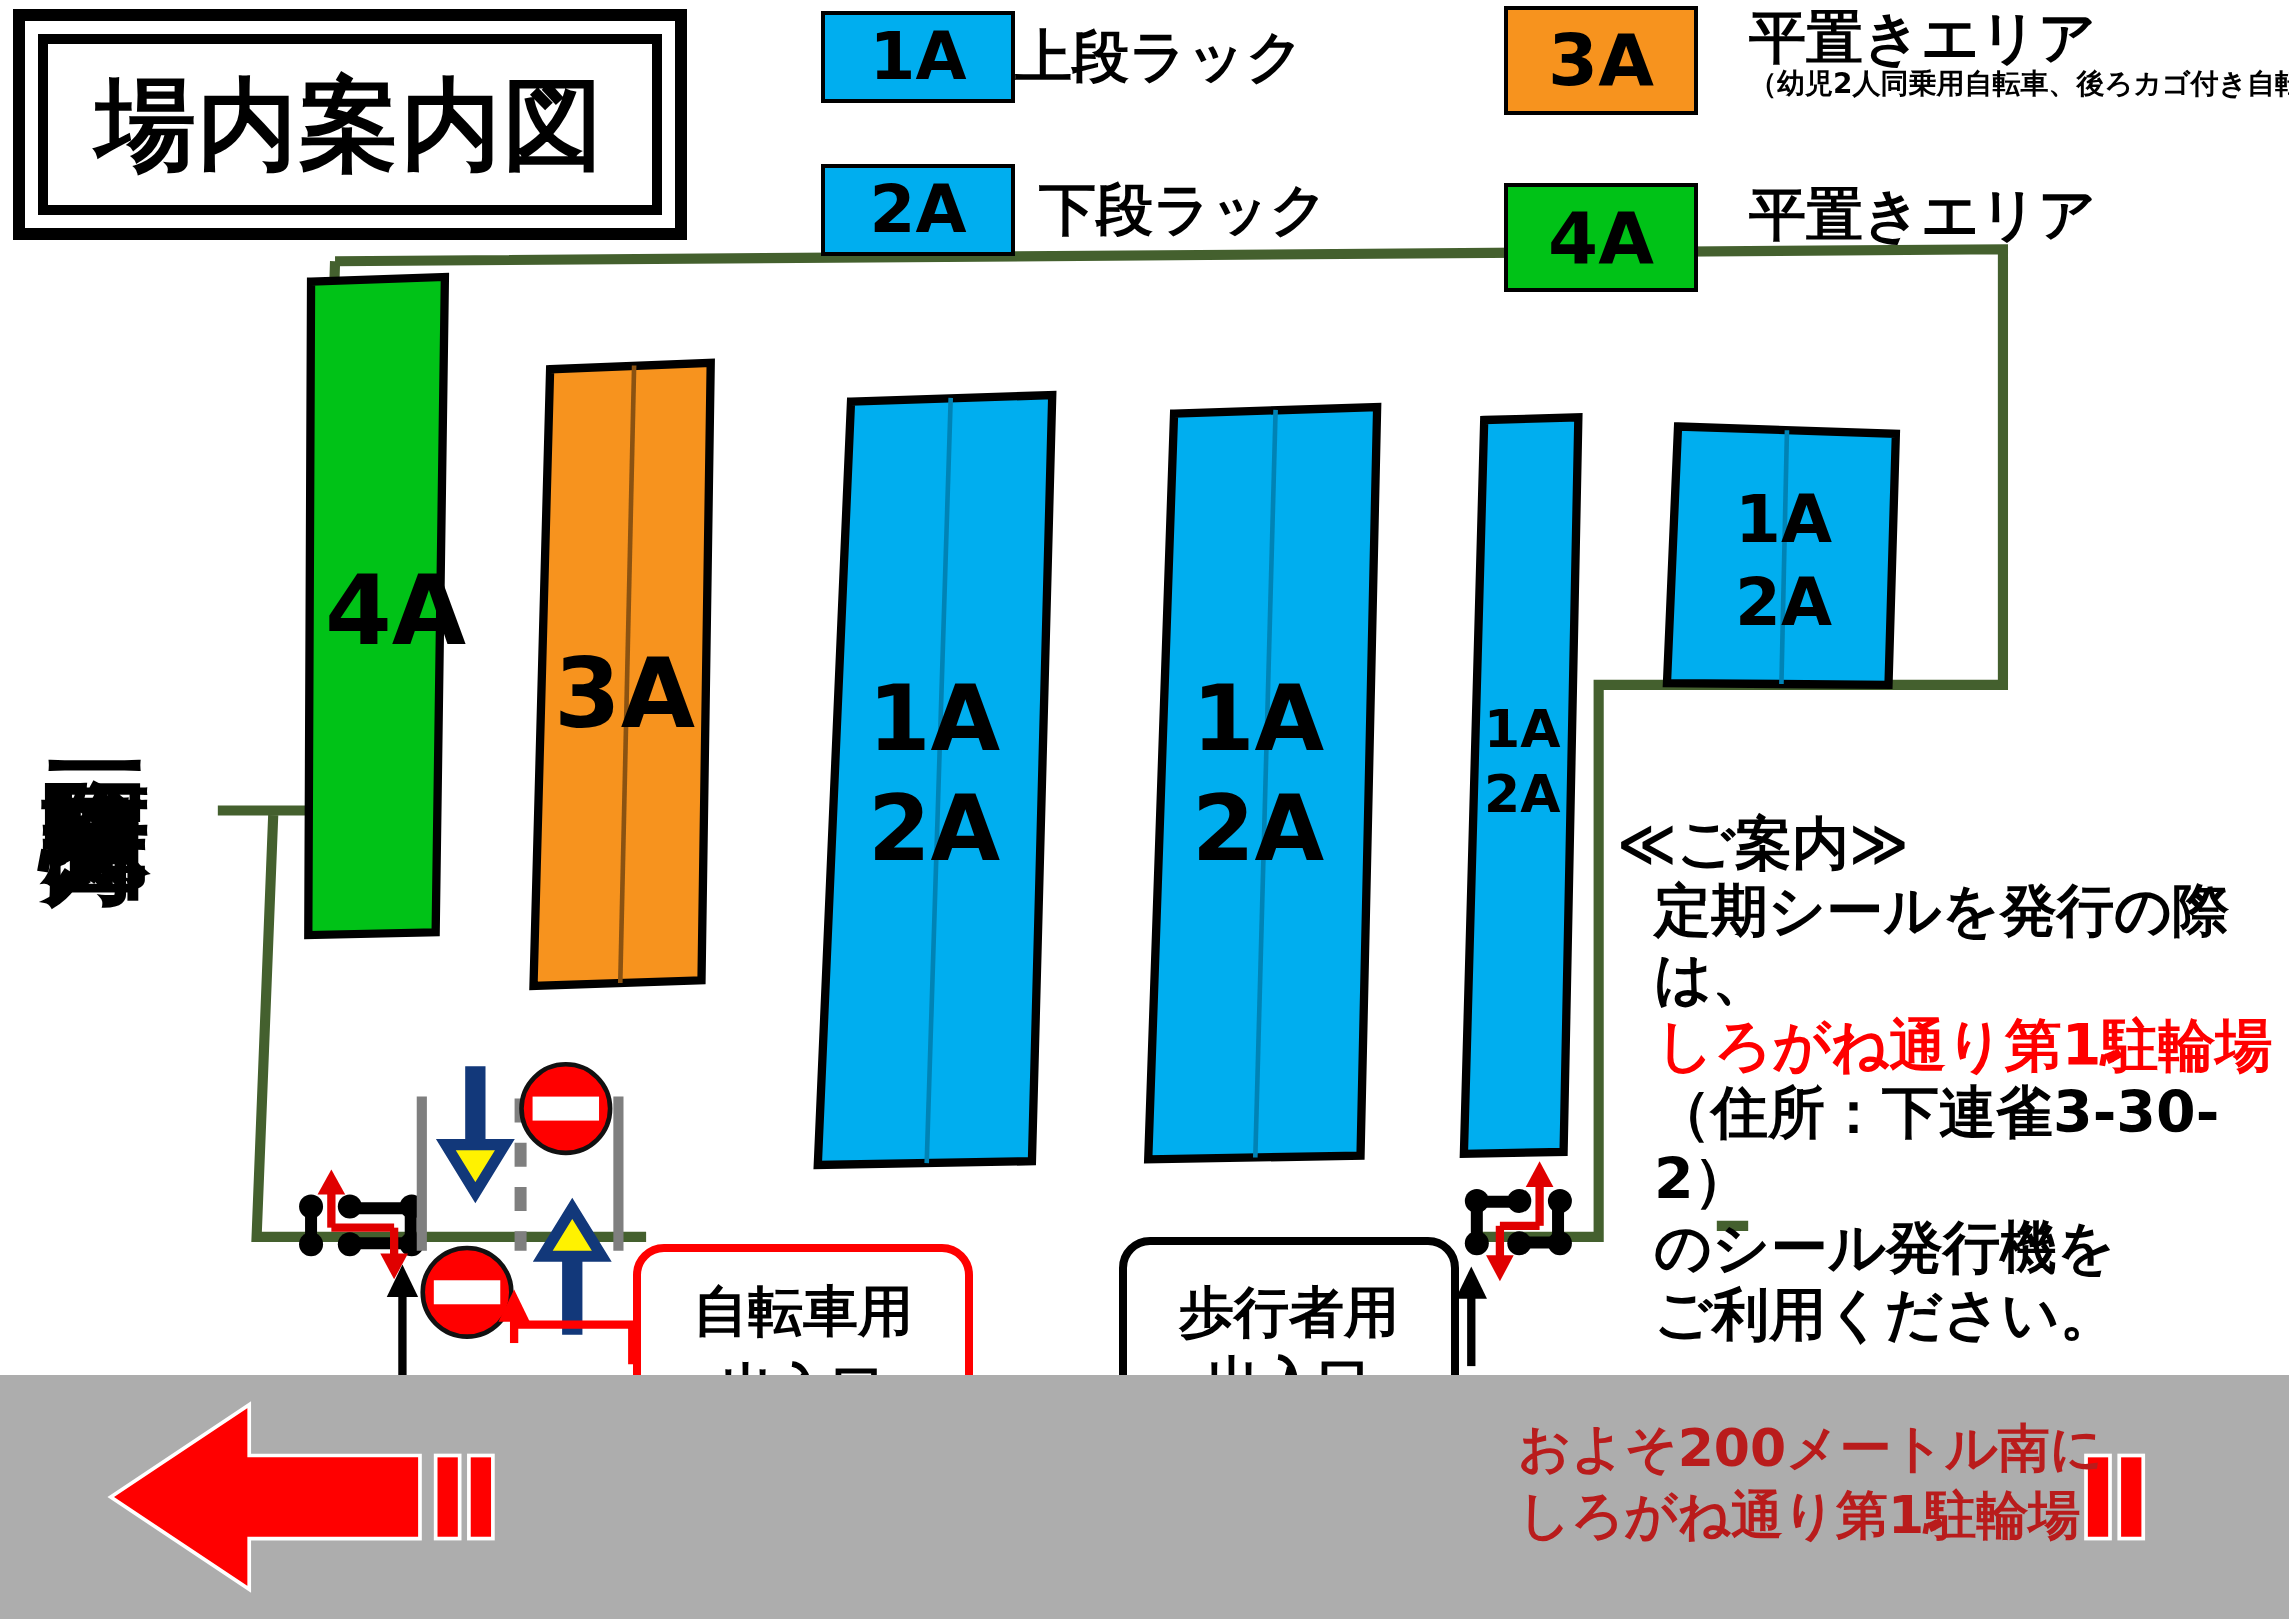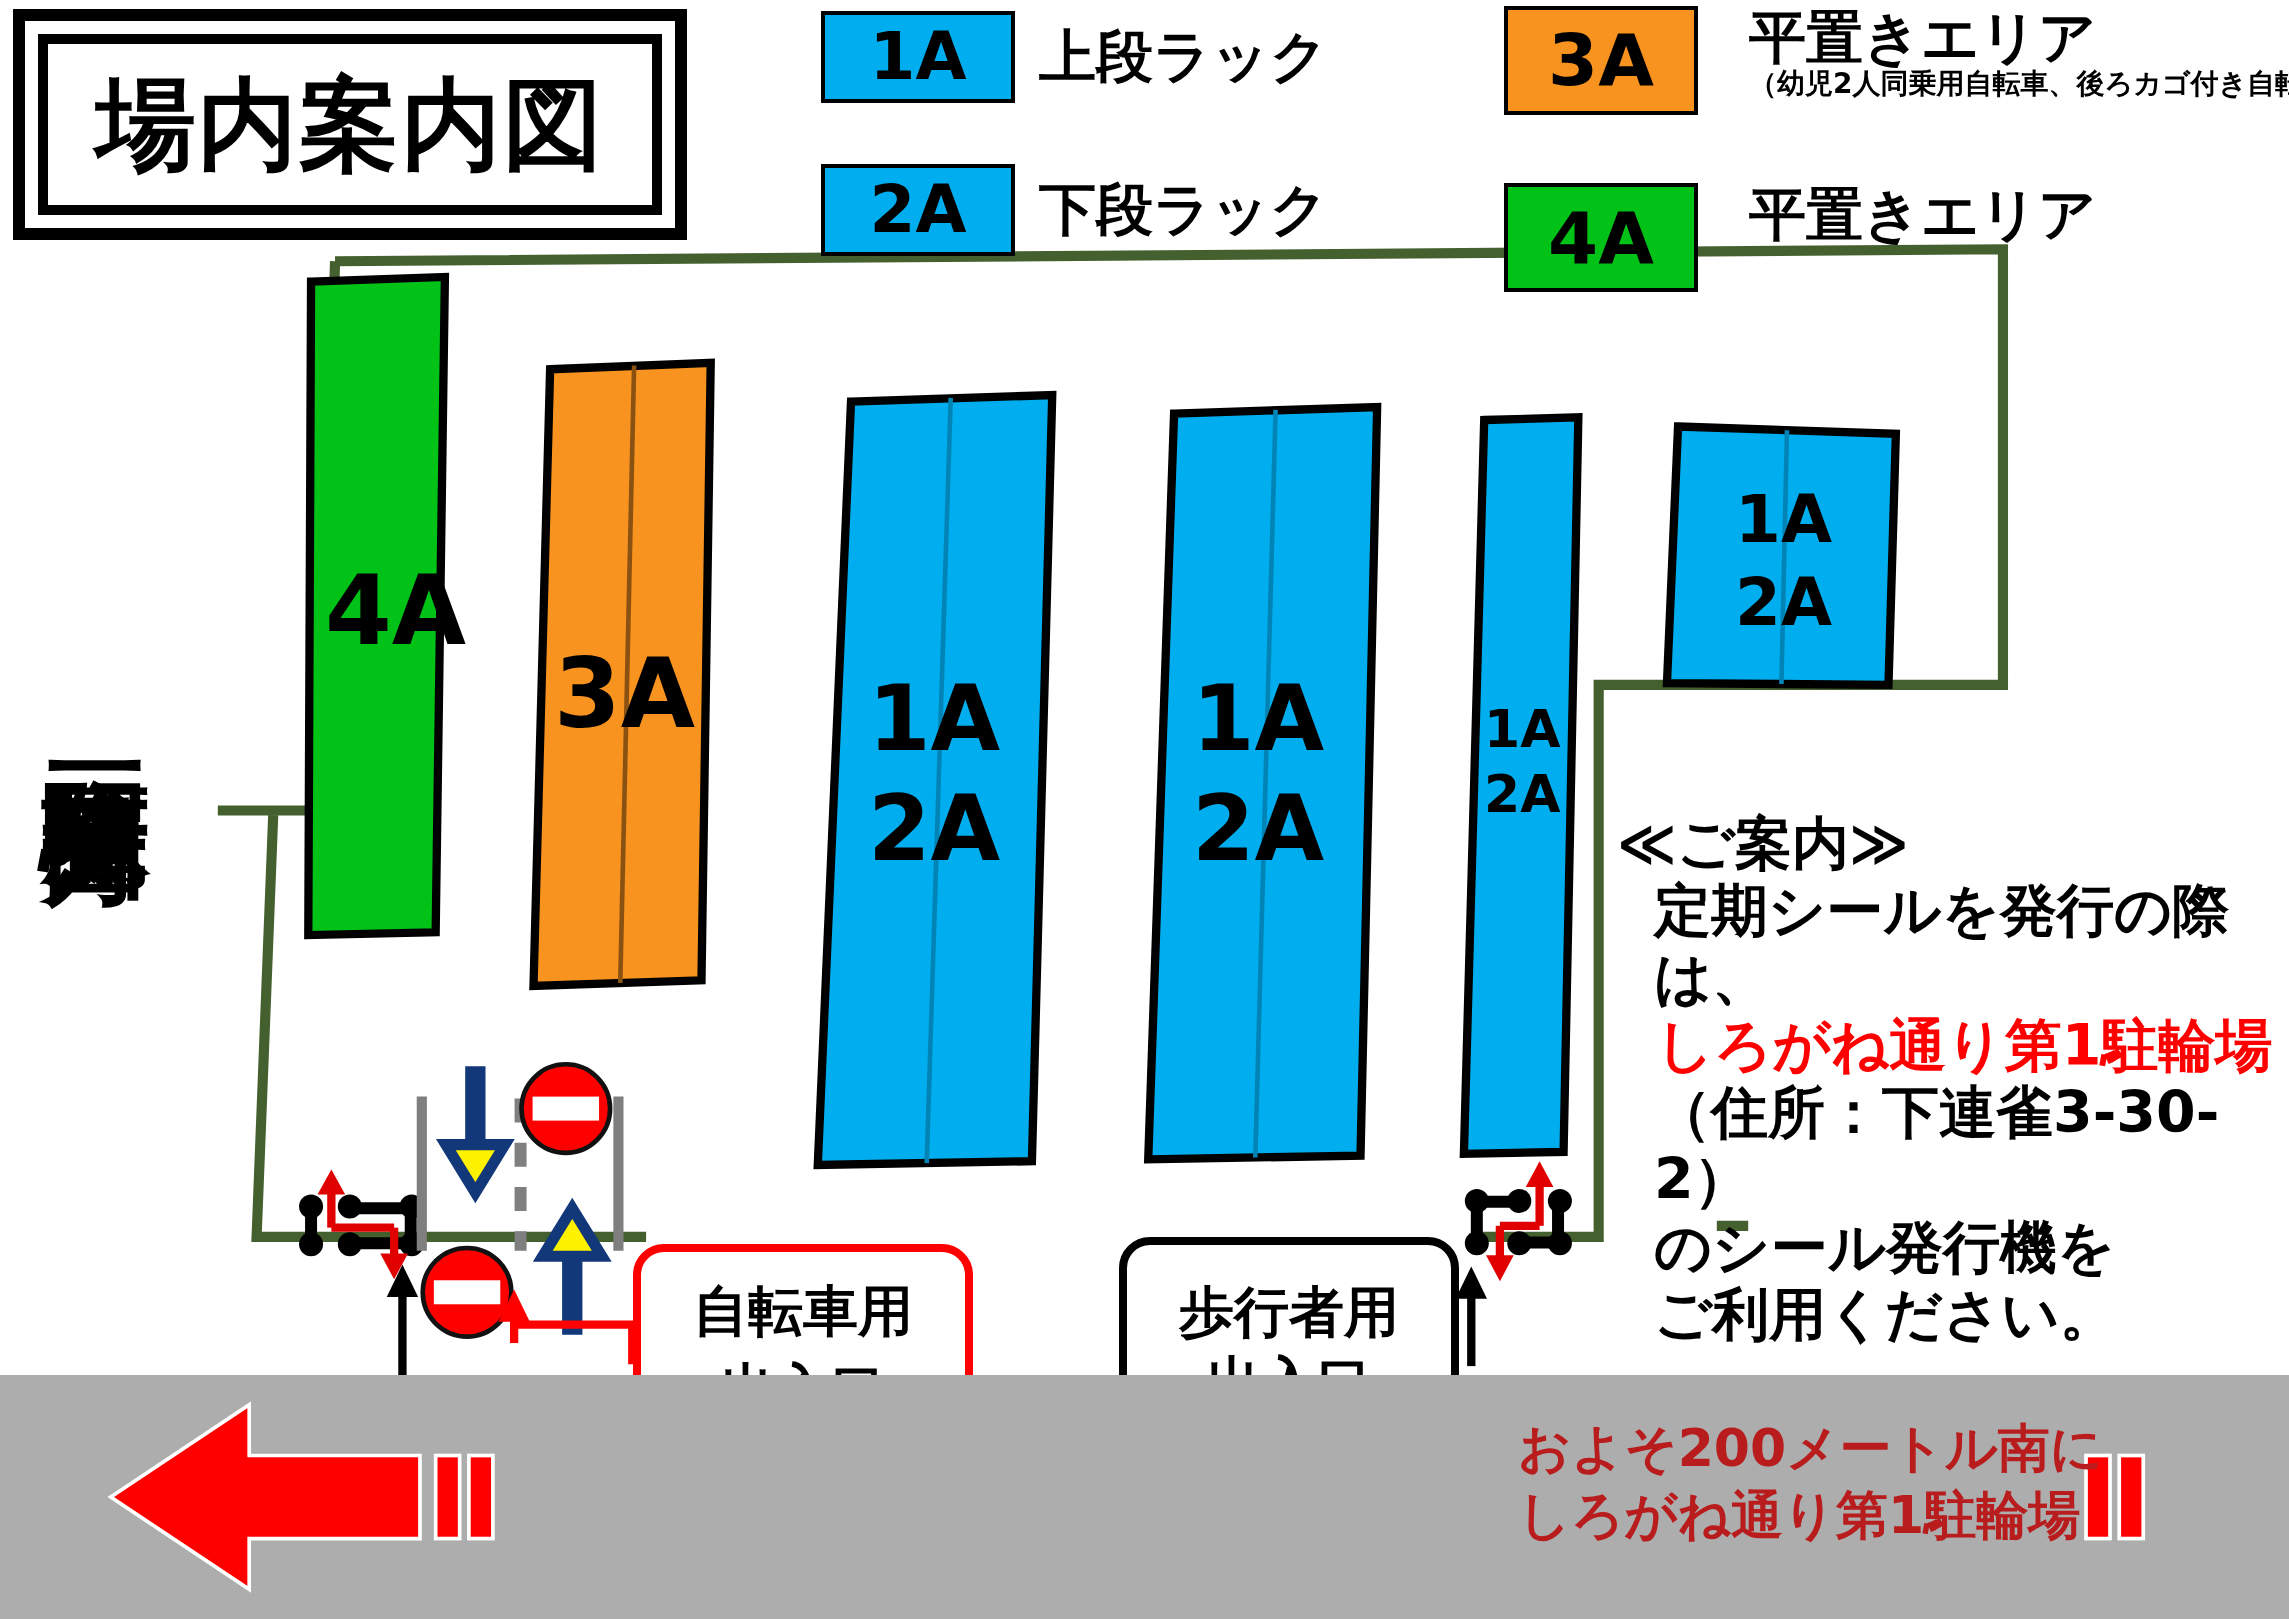--- a/index.html
+++ b/index.html
@@ -32,21 +32,21 @@
     display:flex;align-items:center;justify-content:center;
     font-weight:bold;color:#000;line-height:1;
   }
   .legend-texts{display:flex;flex-direction:column;justify-content:center;}
   .legend-main{font-size:57px;font-weight:bold;color:#000;line-height:1.12;white-space:nowrap;}
   .legend-sub{font-size:28px;font-weight:bold;color:#000;line-height:1.1;white-space:nowrap;}
   .legend-sub2{font-size:42px;font-weight:bold;color:#000;line-height:1.1;white-space:nowrap;}
 
   #legend-1a{left:821px;top:11px;}
   #legend-1a .swatch{width:194px;height:92px;font-size:66px;background:#00AEEF;}
-  #legend-1a .legend-texts{margin-left:24px;height:92px;}
+  #legend-1a .legend-texts{height:92px;}
 
   #legend-2a{left:821px;top:164px;}
   #legend-2a .swatch{width:194px;height:92px;font-size:66px;background:#00AEEF;}
   #legend-2a .legend-texts{margin-left:24px;height:92px;}
 
   #legend-3a{left:1504px;top:5.5px;}
   #legend-3a .swatch{width:194px;height:109px;font-size:72px;background:#F7931E;}
   #legend-3a .legend-texts{margin-left:51px;}
 
   #legend-4a{left:1504px;top:183px;}

